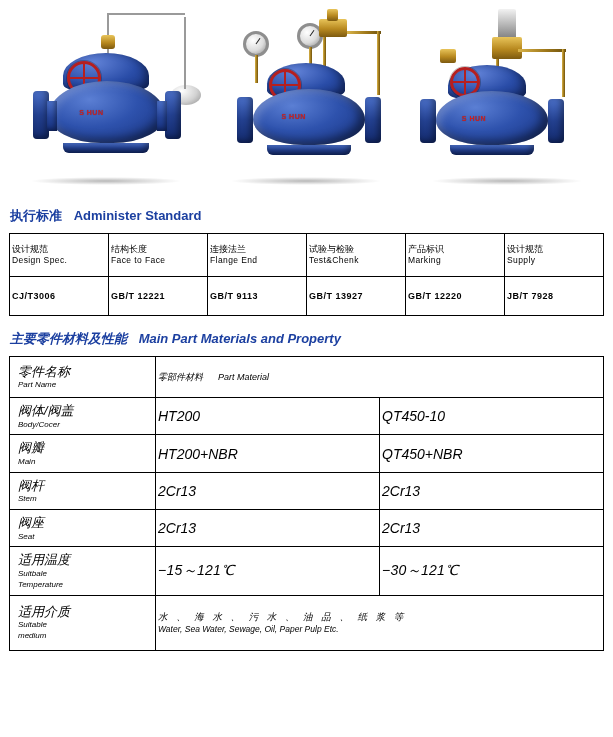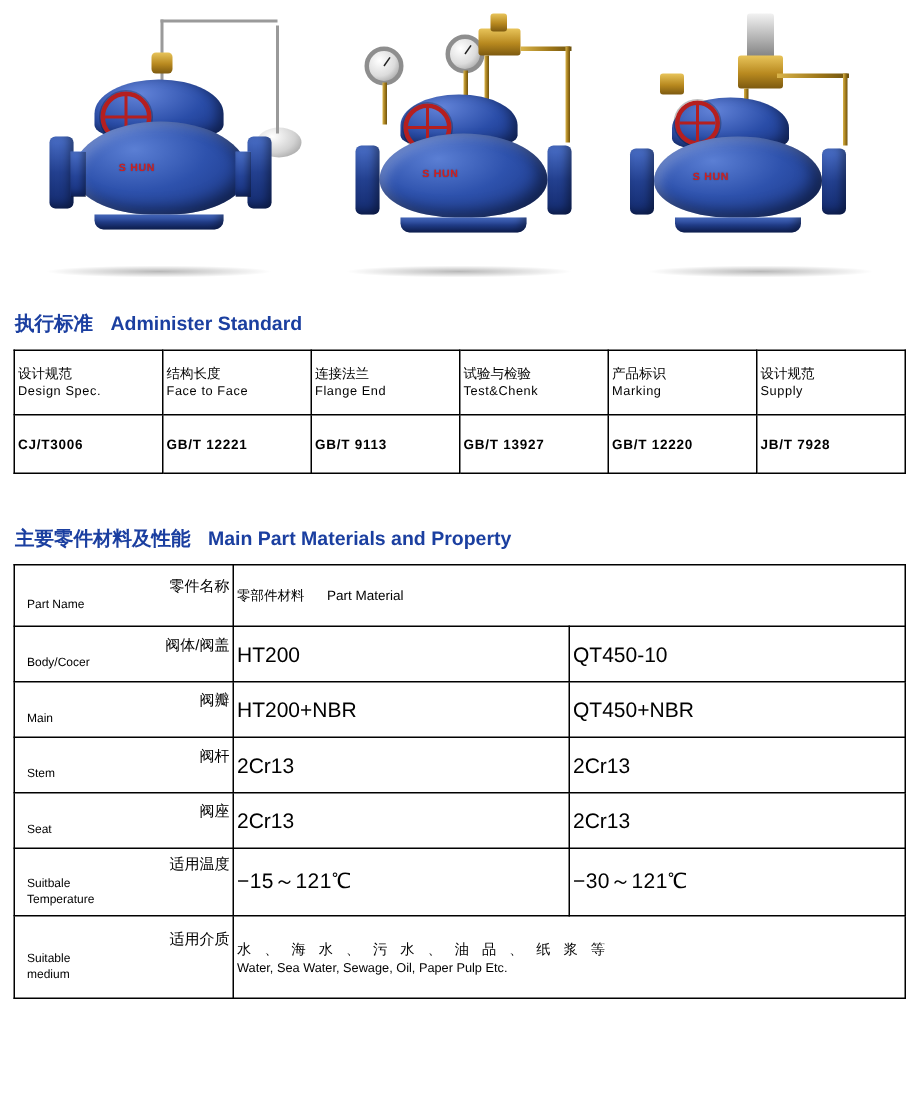--- a/index.html
+++ b/index.html
@@ -164,21 +164,21 @@
   .std-table .hdr .en { font-size: 8.5px; letter-spacing: .4px; }
   .std-table .val { font-size: 9px; letter-spacing: .5px; font-weight: bold; }
 
   .mat-table td { height: 28px; }
   .mat-table .name-col {
     width: 135px;
     text-align: left;
     padding-left: 8px;
     line-height: 1.35;
   }
-  .mat-table .name-col .cn { font-size: 10px; display: block; text-align: right; }
+  .mat-table .name-col .cn { font-size: 13px; display: block; }
   .mat-table .name-col .en { font-size: 8px; display: block; }
   .mat-table .mat-hdr {
     height: 32px;
     font-size: 9px;
   }
   .mat-table .val-col { width: 230px; font-size: 14px; }
   .mat-table .media-row td { height: 46px; }
   .mat-table .media-col .cn { font-size: 9.5px; letter-spacing: 3px; }
   .mat-table .media-col .en { font-size: 8.5px; }
   .mat-table .temp .val-col { letter-spacing: .3px; }
@@ -284,21 +284,21 @@
       <td class="val">GB/T 12221</td>
       <td class="val">GB/T  9113</td>
       <td class="val">GB/T 13927</td>
       <td class="val">GB/T 12220</td>
       <td class="val">JB/T 7928</td>
     </tr>
   </tbody>
     </table>
 </div>
 
-<div class="block" style="margin-top:34px;">
+<div class="block" style="margin-top:14px;font-style:italic;">
   <div class="section-heading">
     <span class="cn">主要零件材料及性能</span>
     <span class="en">Main Part Materials and Property</span>
   </div>
 
   <table class="mat-table">
     <tbody>
         <tr>
       <td class="name-col mat-hdr">
         <span class="cn">零件名称</span>

